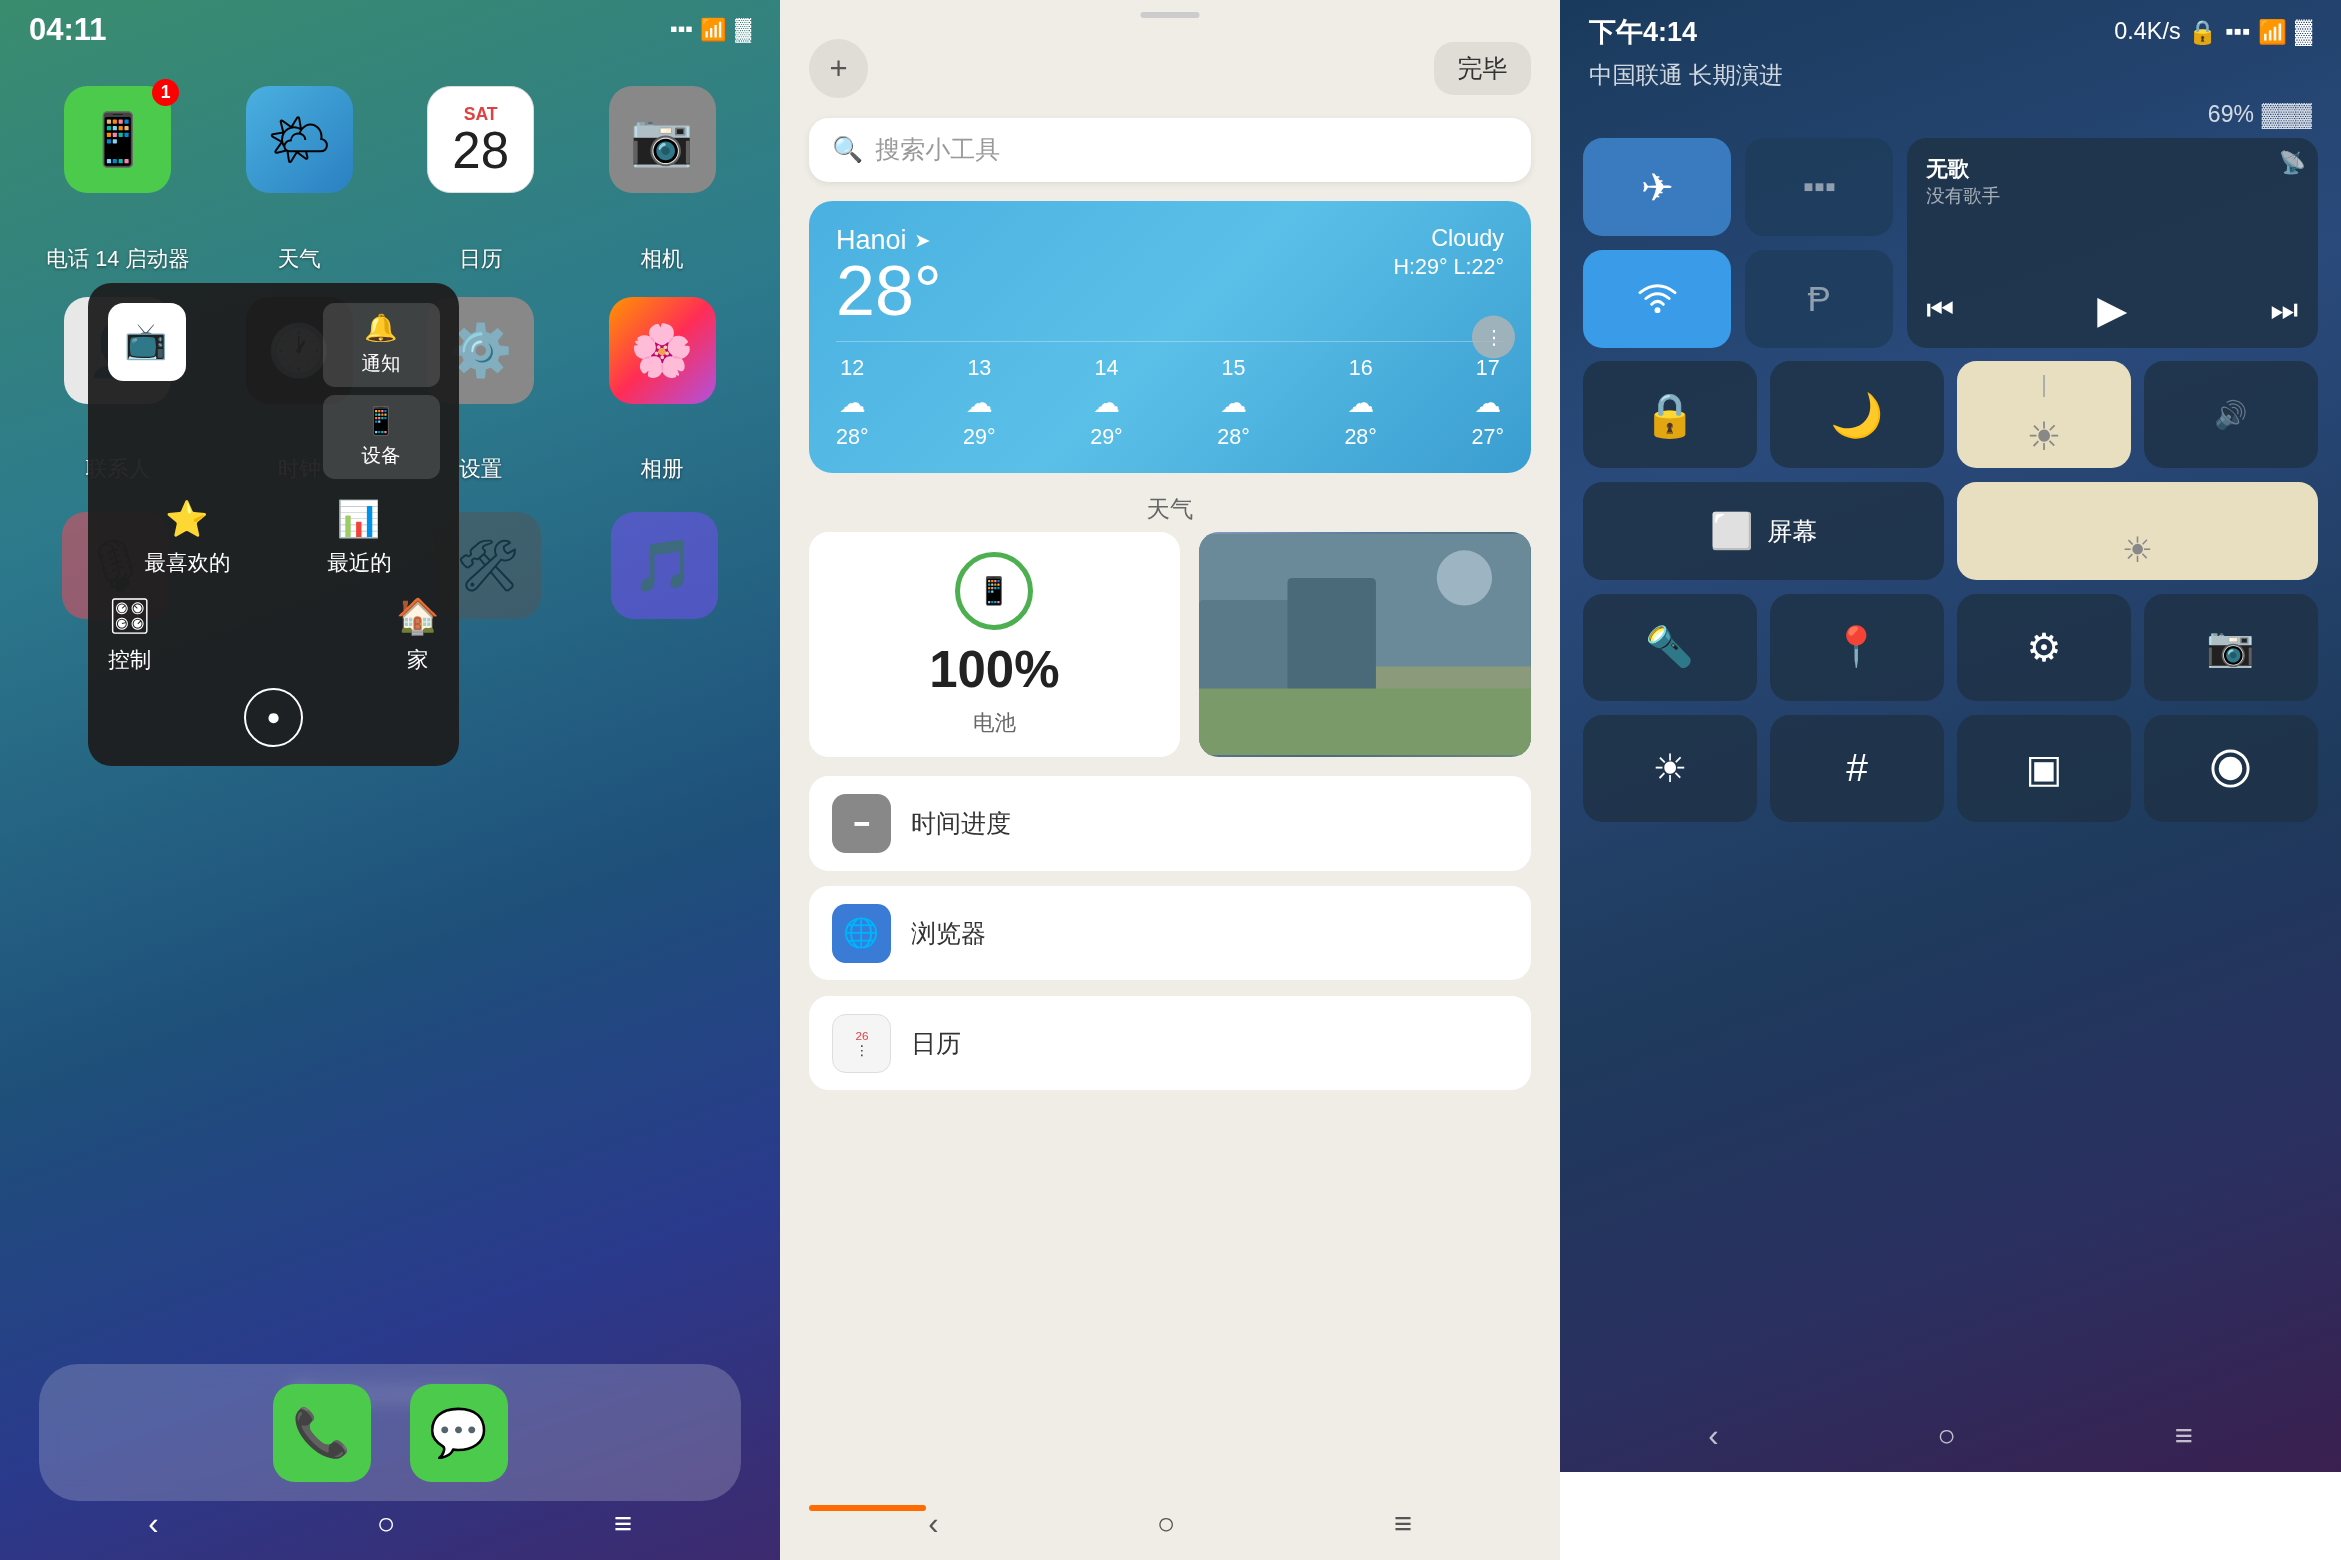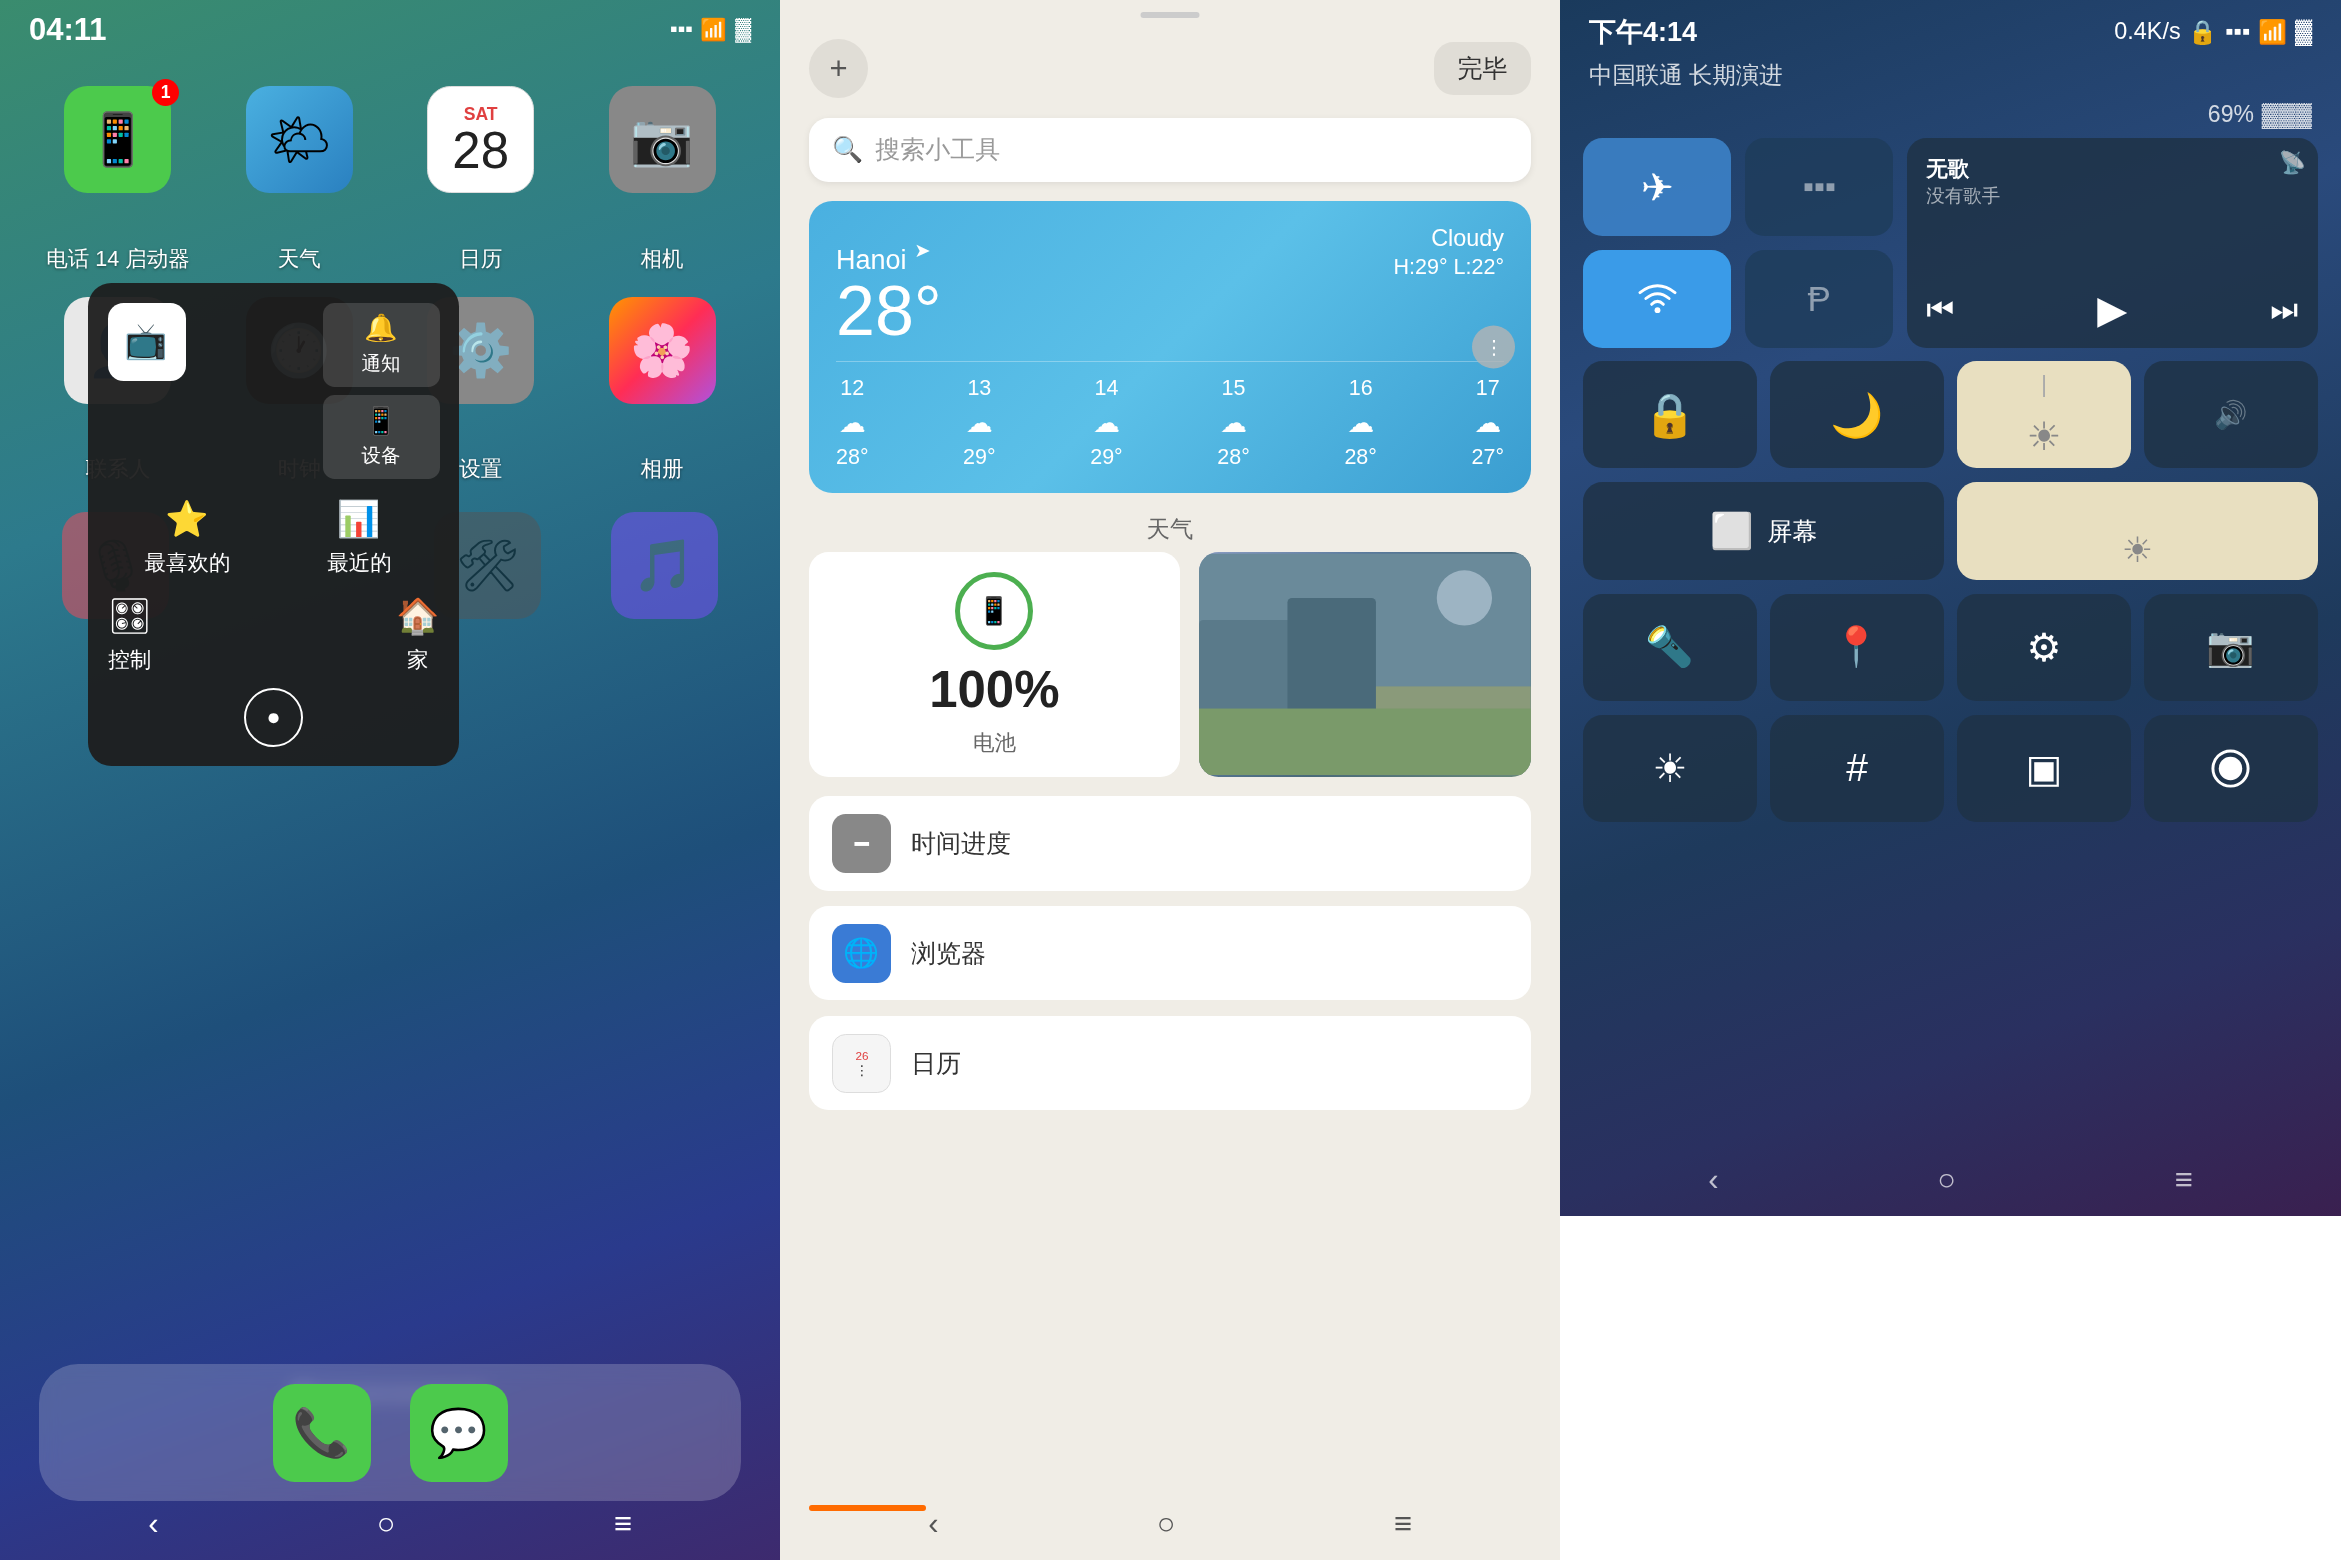--- a/index.html
+++ b/index.html
@@ -251,21 +251,21 @@
       background: linear-gradient(135deg, #4ab0e0 0%, #5bc0e8 50%, #3a9dd0 100%);
       border-radius: 23.4px;
       padding: 23.4px 27px;
       color: white;
     }
     .weather-top {
       display: flex;
       justify-content: space-between;
       align-items: flex-start;
     }
-    .weather-city { font-size: 27px; font-weight: 500; margin-top: 20px; }
+    .weather-city { font-size: 27px; font-weight: 500; }
     .weather-temp { font-size: 70px; font-weight: 300; line-height: 1; }
     .weather-right { text-align: right; font-size: 23.4px; }
     .weather-hl { font-size: 21.5px; margin-top: 3.9px; }
     .weather-forecast {
       display: flex;
       justify-content: space-between;
       margin-top: 15.6px;
       border-top: 1px solid rgba(255,255,255,0.3);
       padding-top: 13.7px;
     }
@@ -358,21 +358,21 @@
       bottom: 49px;
       left: 29px;
       width: 117px; height: 5.9px;
       background: #ff6b00;
       border-radius: 2.9px;
     }
 
     
     .panel3 {
       width: 781px;
-      height: 1216px;
+      height: 1472px;
       background: linear-gradient(160deg, #1a3a5c 0%, #2a4a7c 30%, #1e3a5c 60%, #2a3060 80%, #3a2050 100%);
       position: relative;
       overflow: hidden;
     }
     .p3-status-bar {
       display: flex;
       justify-content: space-between;
       align-items: center;
       padding: 13.7px 29px 0;
       color: white;

